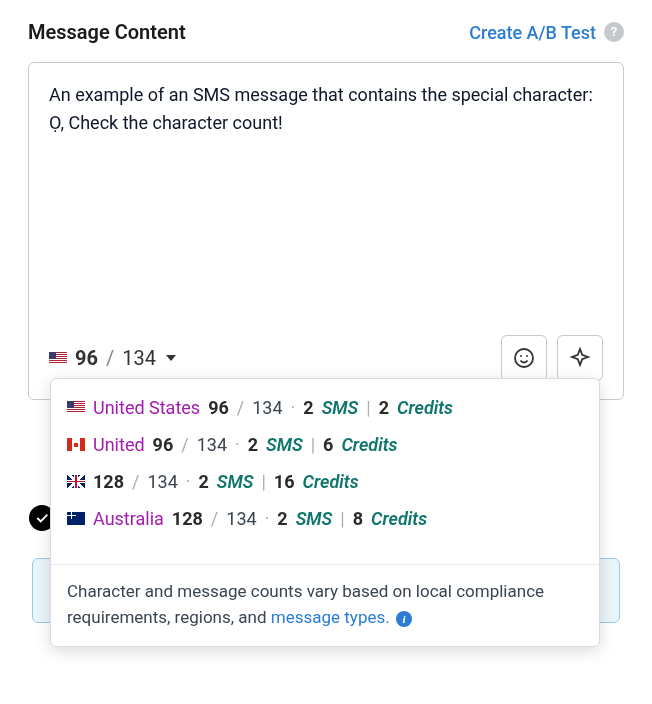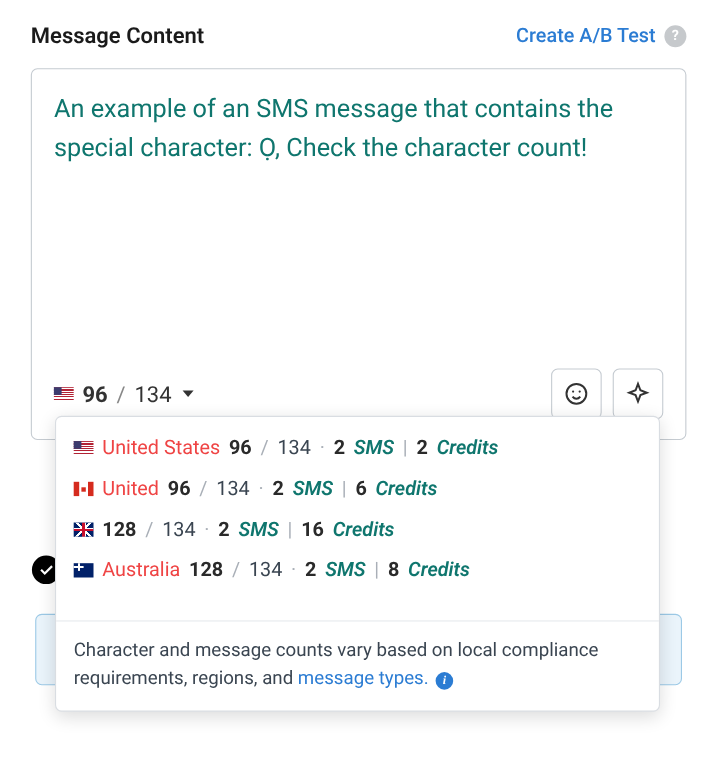--- a/index.html
+++ b/index.html
@@ -15,21 +15,21 @@
     display: flex;
     justify-content: space-between;
     align-items: center;
     margin-bottom: 18px;
   }
   .title {
     font-size: 20px;
     font-weight: 600;
     color: #1a1a1a;
   }
-  .header-actions { display: flex; align-items: flex-end; gap: 8px; }
+  .header-actions { display: flex; align-items: flex-start; gap: 8px; }
   .ab-link {
     color: #2b7cd3;
     font-size: 18px;
     font-weight: 500;
     cursor: pointer;
   }
   .help-icon {
     width: 20px; height: 20px;
     border-radius: 50%;
     background: #c6c9cc;
@@ -42,23 +42,23 @@
   }
 
   .editor-box {
     border: 1.5px solid #c5cbd1;
     border-radius: 6px;
     background: #fff;
     position: relative;
   }
   .message-text {
     padding: 18px 20px 140px 20px;
-    font-size: 23px;
+    font-size: 18px;
     line-height: 1.55;
-    color: #0f766e;
+    color: #0f172a;
     min-height: 260px;
     outline: none;
     white-space: pre-wrap;
   }
   .editor-footer {
     display: flex;
     align-items: center;
     justify-content: space-between;
     padding: 12px 20px 18px 20px;
   }
@@ -131,21 +131,21 @@
   }
   .dd-row {
     display: flex;
     align-items: center;
     flex-wrap: wrap;
     gap: 8px;
     padding: 8px 16px;
     font-size: 18px;
     color: #3a4551;
   }
-  .dd-row .ctry { color: #ef4444; }
+  .dd-row .ctry { color: #a21caf; }
   .dd-row .num-bold { font-weight: 700; color: #2a2a2a; }
   .dd-row .divs { color: #a9afb7; }
   .dd-row .label-txt { color: #0f766e; font-weight: 600; font-style: italic; }
   .dd-row .pipe { color: #a9afb7; }
   .dd-note {
     border-top: 1px solid #e6e9ed;
     padding: 14px 16px 16px 16px;
     font-size: 17px;
     line-height: 1.5;
     color: #3a4551;

